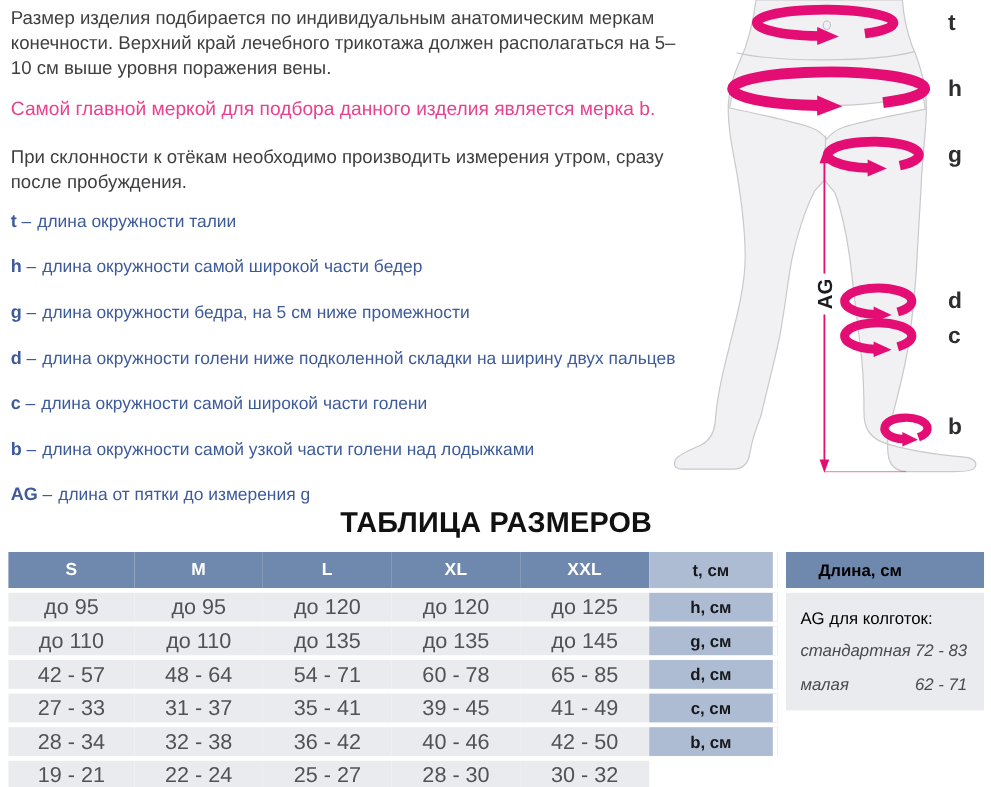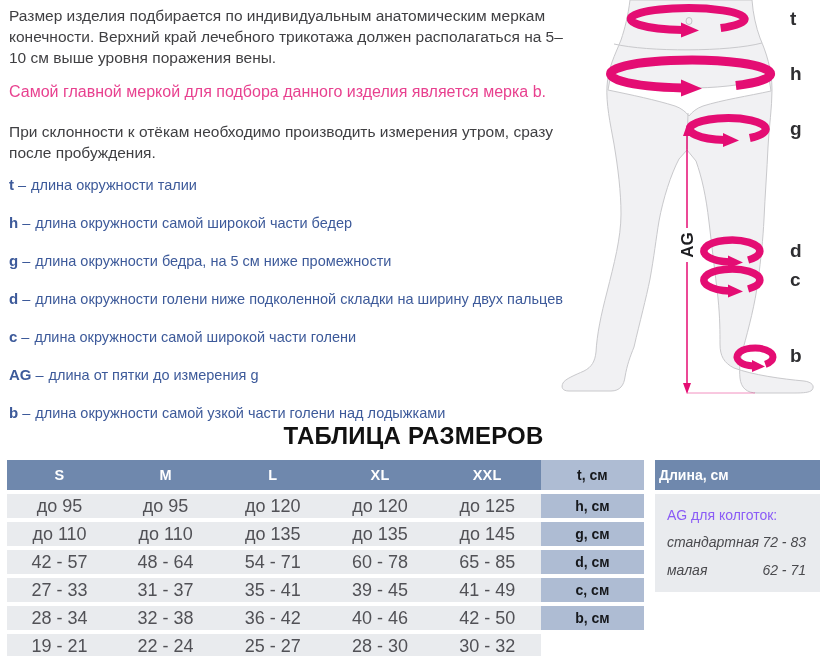--- a/index.html
+++ b/index.html
@@ -26,45 +26,45 @@
   }
   .corner{position:relative;background:linear-gradient(to bottom left,#6f88ad 49.6%,#aebcd3 50.4%);}
   .corner .size-word{position:absolute;top:4px;right:10px;font-size:11px;font-weight:bold;color:#fff;letter-spacing:.4px;}
   .corner .measure-word{position:absolute;bottom:4px;left:8px;font-size:11.5px;font-weight:bold;color:#17191d;letter-spacing:.3px;}
   .shead{background:#6f88ad;color:#fff;font-weight:bold;font-size:14.5px;letter-spacing:.3px;
     display:flex;align-items:center;justify-content:center;}
   .rlabel{background:#aebcd3;border-right:4px solid #fff;font-weight:bold;font-size:14px;color:#16181c;
     display:flex;align-items:center;justify-content:center;}
   .cell{background:#e9ebee;font-size:18px;color:#515156;display:flex;align-items:center;justify-content:center;}
   .len-panel{width:165px;}
-  .len-header{height:30px;background:#6f88ad;color:#ffffff;font-weight:bold;font-size:14px;
-    display:flex;align-items:center;padding-left:4px;box-sizing:border-box;}
+  .len-header{height:30px;background:#6f88ad;color:#000000;font-weight:bold;font-size:14px;
+    display:flex;align-items:center;padding-left:27px;box-sizing:border-box;}
   .len-body{margin-top:4px;background:#e9ebee;padding:7px 14px 8px 12px;}
-  .len-note{font-size:14px;color:#8b5cf6;height:27px;display:flex;align-items:center;}
+  .len-note{font-size:14px;color:#000000;height:27px;display:flex;align-items:center;}
   .len-row{height:28px;display:flex;align-items:center;justify-content:space-between;font-size:14px;color:#4a4a4e;font-style:italic;}
 </style>
 </head>
 <body>
 
 <div class="page">
 
   <div class="top">
     <div class="text-col">
       <p class="para">Размер изделия подбирается по индивидуальным анатомическим меркам конечности. Верхний край лечебного трикотажа должен располагаться на 5–10 см выше уровня поражения вены.</p>
       <p class="para pink">Самой главной меркой для подбора данного изделия является мерка b.</p>
       <p class="para">При склонности к отёкам необходимо производить измерения утром, сразу после пробуждения.</p>
 
       <ul class="measures">
         <li><span class="mkey">t</span><span class="msep">–</span><span>длина окружности талии</span></li>
         <li><span class="mkey">h</span><span class="msep">–</span><span>длина окружности самой широкой части бедер</span></li>
         <li><span class="mkey">g</span><span class="msep">–</span><span>длина окружности бедра, на 5 см ниже промежности</span></li>
         <li><span class="mkey">d</span><span class="msep">–</span><span>длина окружности голени ниже подколенной складки на ширину двух пальцев</span></li>
         <li><span class="mkey">c</span><span class="msep">–</span><span>длина окружности самой широкой части голени</span></li>
+        <li><span class="mkey">b</span><span class="msep">–</span><span>длина окружности самой узкой части голени над лодыжками</span></li>
         <li><span class="mkey">AG</span><span class="msep">–</span><span>длина от пятки до измерения g</span></li>
-        <li><span class="mkey">b</span><span class="msep">–</span><span>длина окружности самой узкой части голени над лодыжками</span></li>
       </ul>
     </div>
 
     <svg class="figure" viewBox="0 0 276 420" font-family="Liberation Sans, DejaVu Sans, sans-serif">
 
       <path fill="#f1f1f3" stroke="#c9c9cc" stroke-width="1" stroke-linejoin="round" d="M 80,0 C 78,16 75,28 71,40 C 65,55 58,68 57,86 C 56,104 60,122 64,144
            C 68,168 71,192 71,214 C 71,238 64,264 57,292 C 51,315 47,334 46,352
            C 45,361 42,367 34,371 C 25,375 15,379 13,383 C 11,387 12,391 19,391
            L 61,391 C 70,391 74,385 75,377 C 77,365 80,357 84,347
            C 90,321 96,299 100,279 C 104,257 106,239 109,221 C 113,199 121,174 129,159

